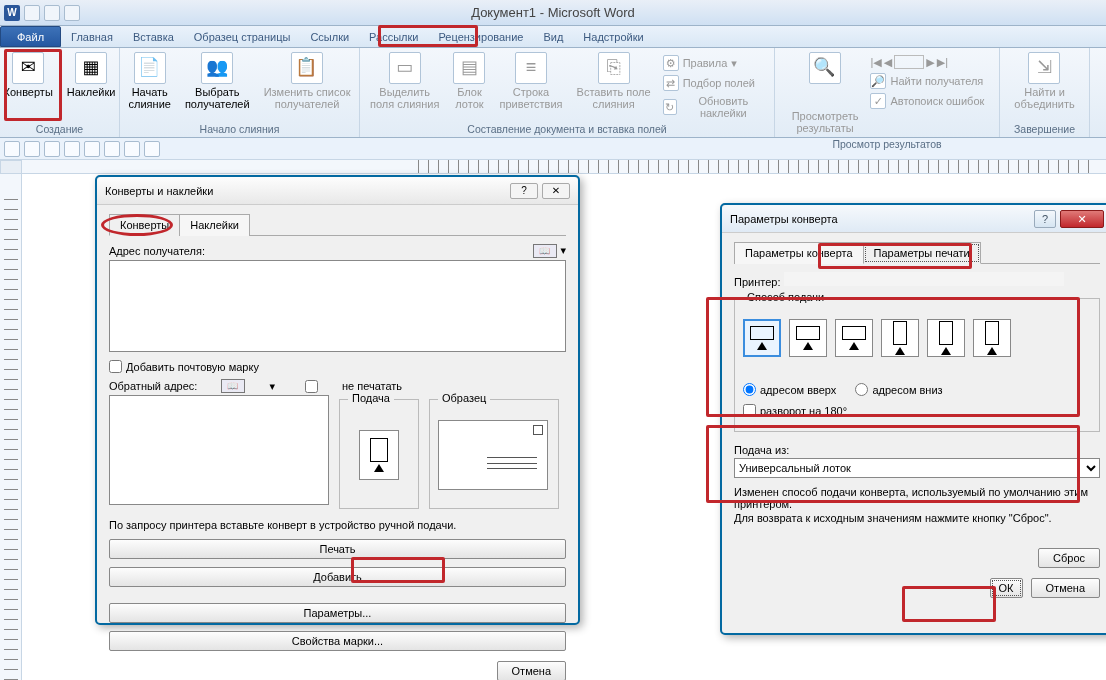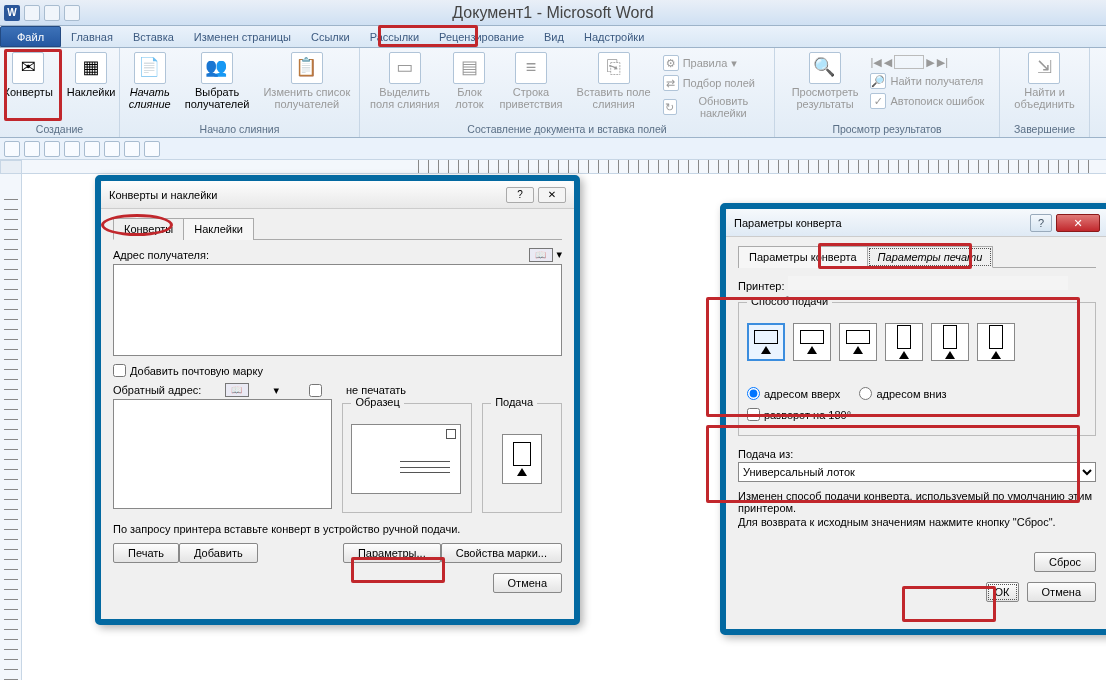--- a/index.html
+++ b/index.html
@@ -3,21 +3,21 @@
 <meta charset="utf-8">
 <style>
   * { box-sizing: border-box; margin: 0; padding: 0; }
   body { font-family: "Segoe UI", Tahoma, Arial, sans-serif; font-size: 11px; background: #fff; width: 1106px; height: 680px; overflow: hidden; position: relative; }
 
   
   .title-bar { height: 26px; background: linear-gradient(#e9eff7,#cfe0f3); display: flex; align-items: center; border-bottom: 1px solid #9db3c9; }
   .title-left { display:flex; align-items:center; gap:4px; padding-left:4px;}
   .word-icon { width:16px; height:16px; background:#2b579a; color:#fff; font-weight:bold; font-size:10px; display:flex; align-items:center; justify-content:center; border-radius:2px;}
   .qat-btn { width:16px; height:16px; border:1px solid #a8bcd0; background:#f0f5fb; border-radius:2px;}
-  .title-center { flex:1; text-align:center; font-size:16px; color:#444;}
+  .title-center { flex:1; text-align:center; font-size:13px; color:#444;}
 
   
   .tabs-row { height: 22px; background: linear-gradient(#eaf2fb,#d9e7f5); display:flex; align-items:stretch; border-bottom:1px solid #9db3c9;}
   .file-tab { background: linear-gradient(#3d72b8,#2558a1); color:#fff; padding: 0 16px; display:flex; align-items:center; border:1px solid #234a82; border-radius:2px 2px 0 0;}
   .ribbon-tab { padding: 0 10px; display:flex; align-items:center; color:#3c5a80; cursor:default;}
 
   
   .ribbon { height: 90px; background: linear-gradient(#f3f7fc,#e2ecf6); border-bottom:1px solid #9db3c9; display:flex; }
   .rib-group { border-right:1px solid #c7d6e5; padding:2px 6px 0 6px; display:flex; flex-direction:column; align-items:center;}
   .rib-group-items { display:flex; gap:6px; align-items:flex-start; flex:1;}
@@ -33,21 +33,21 @@
 
   
   .doc-area { position:absolute; top:160px; left:0; right:0; bottom:0; background:#fff;}
   .ruler-corner { position:absolute; left:0; top:0; width:22px; height:14px; background:#e8eef5; border:1px solid #c7d6e5;}
   .ruler-h { position:absolute; left:22px; right:0; top:0; height:14px; background:#f3f7fc; border-bottom:1px solid #c7d6e5;}
   .ruler-h::before { content:""; position:absolute; left:396px; top:0; bottom:0; width:680px; background: repeating-linear-gradient(90deg,#888 0,#888 1px,transparent 1px,transparent 10px);}
   .ruler-v { position:absolute; left:0; top:14px; bottom:0; width:22px; background:#f3f7fc; border-right:1px solid #c7d6e5;}
   .ruler-v::before { content:""; position:absolute; top:20px; left:4px; width:14px; bottom:0; background: repeating-linear-gradient(0deg,#888 0,#888 1px,transparent 1px,transparent 10px);}
 
   
-  .dialog { position:absolute; background:#f0f0f0; border:6px solid #0369a1; box-shadow: 3px 3px 8px rgba(0,0,0,0.3);}
+  .dialog { position:absolute; background:#f0f0f0; border:2px solid #0369a1; box-shadow: 3px 3px 8px rgba(0,0,0,0.3);}
   .dlg1 { left:95px; top:175px; width:485px; height:450px; border-radius:5px;}
   .dlg-title { height:28px; background:linear-gradient(#fdfdfd,#e8e8e8); display:flex; align-items:center; justify-content:space-between; padding:0 8px; border-bottom:1px solid #ccc; border-radius:5px 5px 0 0;}
   .dlg-title-btns { display:flex; gap:4px;}
   .dlg-title-btn { width:28px; height:16px; border:1px solid #aaa; background:#f4f4f4; border-radius:2px; text-align:center; font-size:10px; line-height:14px;}
   .dlg-body { padding:8px 12px 12px 12px;}
   .dlg-tabs { display:flex; border-bottom:1px solid #aaa; margin-bottom:8px;}
   .dlg-tab { padding:4px 10px; border:1px solid #aaa; border-bottom:none; background:#f6f6f6; margin-right:-1px; position:relative; top:1px;}
   .dlg-tab.active { background:#f0f0f0; border-bottom:1px solid #f0f0f0;}
   .field-label { font-size:11px; margin-bottom:2px; display:flex; justify-content:space-between; align-items:center;}
   .textarea { width:100%; height:92px; border:1px solid #888; background:#fff; resize:none; padding:2px;}
@@ -94,21 +94,21 @@
     <div class="qat-btn"></div>
   </div>
   <div class="title-center">Документ1 - Microsoft Word</div>
   <div style="width:80px;"></div>
 </div>
 
 <div class="tabs-row">
   <div class="file-tab">Файл</div>
   <div class="ribbon-tab">Главная</div>
   <div class="ribbon-tab">Вставка</div>
-  <div class="ribbon-tab">Изменен страницы</div>
+  <div class="ribbon-tab">Образец страницы</div>
   <div class="ribbon-tab">Ссылки</div>
   <div class="ribbon-tab">Рассылки</div>
   <div class="ribbon-tab">Рецензирование</div>
   <div class="ribbon-tab">Вид</div>
   <div class="ribbon-tab">Надстройки</div>
 </div>
 
 <div class="ribbon">
   <div class="rib-group" style="width:120px;">
     <div class="rib-group-items">
@@ -121,21 +121,21 @@
         <span>Наклейки</span>
       </div>
     </div>
     <div class="rib-group-label">Создание</div>
   </div>
 
   <div class="rib-group" style="width:240px;">
     <div class="rib-group-items">
       <div class="rib-btn">
         <div class="rib-icon">📄</div>
-        <span style="white-space:pre;font-style:italic;">Начать
+        <span style="white-space:pre;">Начать
 слияние</span>
       </div>
       <div class="rib-btn">
         <div class="rib-icon">👥</div>
         <span style="white-space:pre;">Выбрать
 получателей</span>
       </div>
       <div class="rib-btn disabled">
         <div class="rib-icon">📋</div>
         <span style="white-space:pre;">Изменить список
@@ -183,21 +183,21 @@
           </div>
       </div>
     </div>
     <div class="rib-group-label">Составление документа и вставка полей</div>
   </div>
 
   <div class="rib-group" style="width:225px;">
     <div class="rib-group-items">
       <div class="rib-btn disabled">
         <div class="rib-icon">🔍</div>
-        <span style="white-space:pre;">Просмотреть
+        <span style="white-space:pre;margin-top:24px;">Просмотреть
 результаты</span>
       </div>
       <div style="display:flex;flex-direction:column;gap:2px;padding-top:4px;">
         <div class="rib-btn small disabled" style="gap:2px;">
           <span>|◀</span>
             <span>◀</span>
             <span style="border:1px solid #bbb;width:30px;height:14px;display:inline-block;"></span>
             <span>▶</span>
             <span>▶|</span>
         </div>
@@ -271,39 +271,39 @@
     <div class="field-label" style="justify-content:flex-start;gap:24px;">
       <span>Обратный адрес:</span>
       <span class="book-icon">📖</span>
         <span>▾</span>
       <input type="checkbox" style="margin-left: 6px;">
       <span>не печатать</span>
     </div>
 
     <div style="display:flex;gap:10px;">
       <textarea class="textarea small" style=""></textarea>
+      <div class="groupbox" style="width:80px;height:110px;">
+        <div class="groupbox-title">Подача</div>
+        <div class="feed-sample">
+          <div class="envelope-shape" style="width:18px;height:24px;"></div>
+          <div class="envelope-arrow"></div>
+        </div>
+      </div>
       <div class="groupbox" style="width:130px;height:110px;">
         <div class="groupbox-title">Образец</div>
         <div class="sample-envelope">
           <div class="stamp"></div>
             <div class="lines"></div>
         </div>
       </div>
-      <div class="groupbox" style="width:80px;height:110px;">
-        <div class="groupbox-title">Подача</div>
-        <div class="feed-sample">
-          <div class="envelope-shape" style="width:18px;height:24px;"></div>
-          <div class="envelope-arrow"></div>
-        </div>
-      </div>
     </div>
 
     <div style="margin:10px 0 8px 0;">По запросу принтера вставьте конверт в устройство ручной подачи.</div>
 
-    <div style="display:flex;">
+    <div style="display:flex;gap:8px;flex-direction:column;">
       <button class="btn">Печать</button>
       <button class="btn">Добавить</button>
       <div style="flex:1;"></div>
       <button class="btn">Параметры...</button>
       <button class="btn">Свойства марки...</button>
     </div>
     <div class="dlg-footer">
       <button class="btn">Отмена</button>
     </div>
   </div>
@@ -313,21 +313,21 @@
   <div class="dlg-title">
     <span>Параметры конверта</span>
     <div class="dlg-title-btns">
       <div class="help-btn">?</div>
       <div class="close-btn-red">✕</div>
     </div>
   </div>
   <div class="dlg-body">
     <div class="dlg-tabs">
       <div class="dlg-tab">Параметры конверта</div>
-      <div class="dlg-tab active" style="outline:1px dotted #555;outline-offset:-3px;font-style:italic;">Параметры печати</div>
+      <div class="dlg-tab active" style="outline:1px dotted #555;outline-offset:-3px;">Параметры печати</div>
     </div>
 
     <div style="margin:6px 0;">
       <span>Принтер:</span>
       <span style="display:inline-block;width:280px;height:14px;background:#f4f4f4;"></span>
     </div>
 
     <div class="groupbox" style="margin-top:10px;">
       <div class="groupbox-title">Способ подачи</div>
       <div style="display:flex;">

